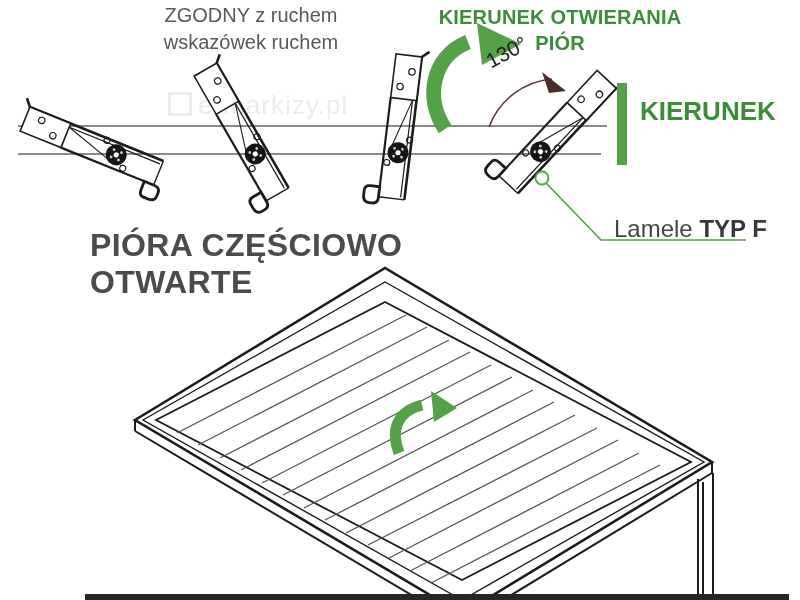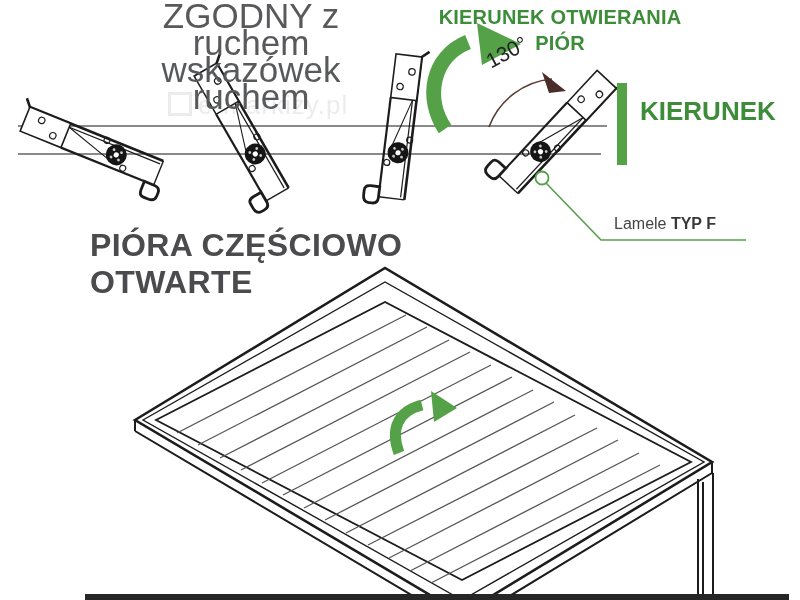--- a/index.html
+++ b/index.html
@@ -4,38 +4,38 @@
 <style>
   html,body{margin:0;padding:0;background:#ffffff;}
   .stage{
     position:relative;width:800px;height:600px;background:#ffffff;overflow:hidden;
     font-family:"Liberation Sans","DejaVu Sans",sans-serif;
   }
   .abs{position:absolute;}
   .txt-center{text-align:center;}
   .left-title{
     left:138px;top:2px;width:226px;
-    font-size:35px;line-height:27px;font-weight:400;color:#58595b;
+    font-size:20px;line-height:27px;font-weight:400;color:#58595b;
   }
   .right-title{
     left:432px;top:4px;width:256px;
     font-size:20px;line-height:26px;font-weight:700;color:#3c8c39;letter-spacing:.2px;
   }
   .front-label{
     left:640px;top:96px;width:134px;
     font-size:26px;line-height:31px;font-weight:700;color:#3c8c39;
   }
   .angle-label{
     left:482px;top:52px;
     font-size:21px;color:#222222;
     transform:rotate(-28deg);transform-origin:left top;
   }
   .lamella-label{
     left:614px;top:215px;width:160px;
-    font-size:16px;color:#454547;
+    font-size:24px;color:#454547;
   }
   .lamella-label b{color:#39393b;}
   .caption{
     left:90px;top:227px;width:340px;
     font-size:32px;font-weight:700;color:#4b4b4d;letter-spacing:.4px;
   }
   .watermark{
     left:168px;top:90px;
     font-size:26px;font-weight:500;color:#ececec;letter-spacing:1px;
     white-space:nowrap;

